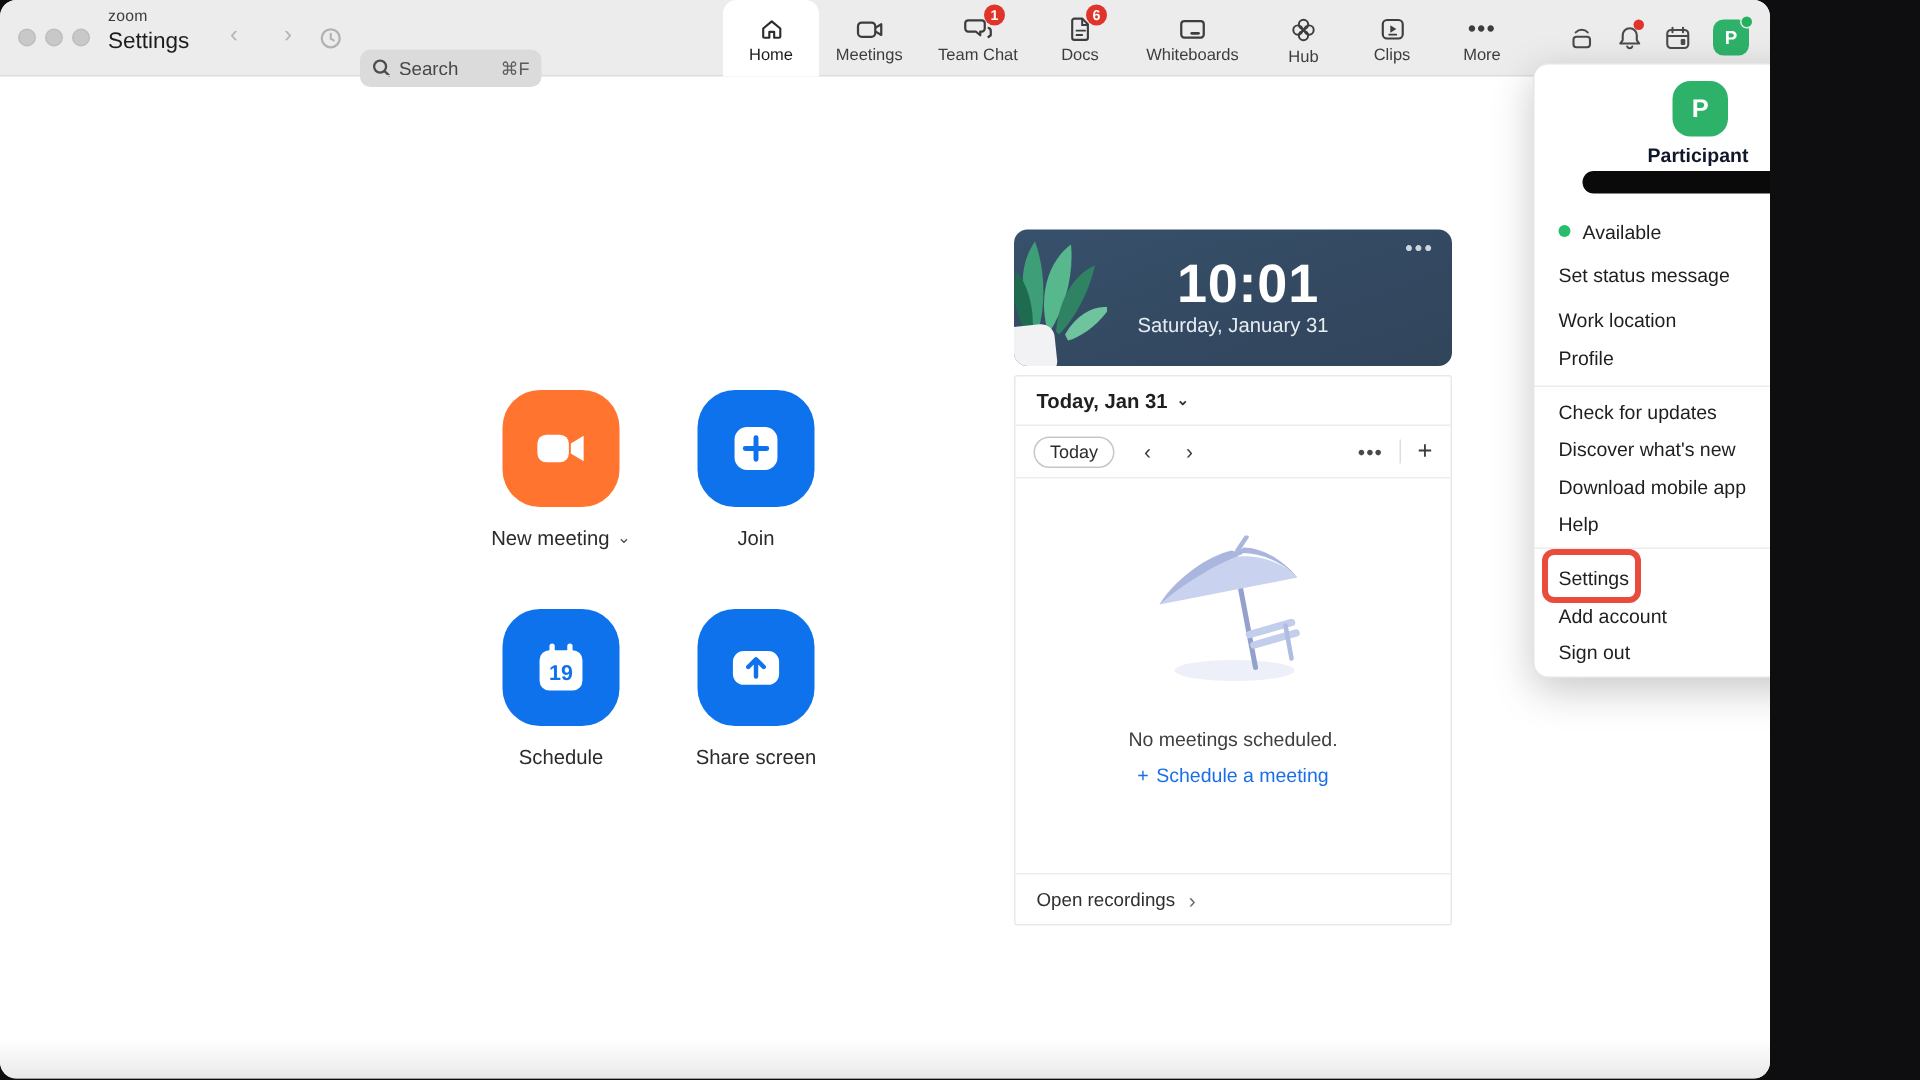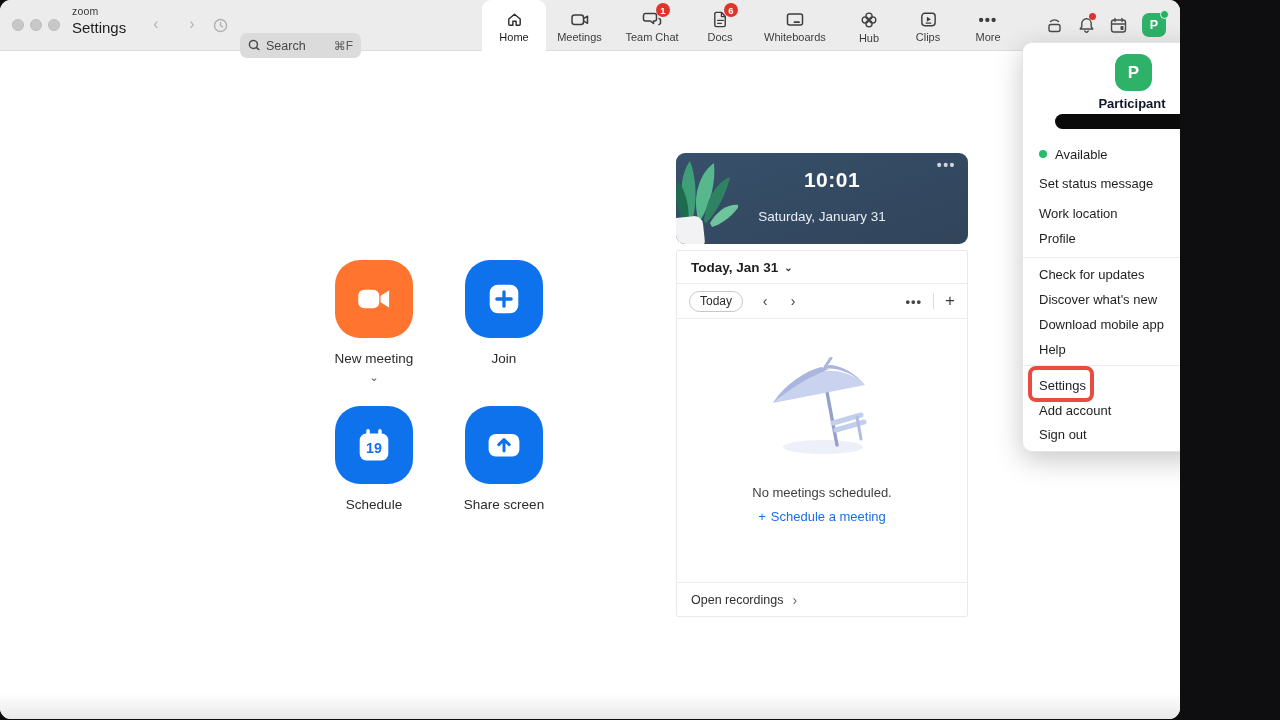--- a/index.html
+++ b/index.html
@@ -38,27 +38,27 @@
   .avatar-sm .presence { position:absolute; top:-3px; right:-3px; width:9px; height:9px; background:#22b15f; border:1.5px solid #ececec; border-radius:50%; }
 
   
   .gear-btn { position:absolute; left:1249px; top:59px; width:18px; height:18px; color:#6e6e70; }
 
   .actions { position:absolute; left:309px; top:260px; display:grid; grid-template-columns:130px 130px; grid-auto-rows:146px; }
   .action { display:flex; flex-direction:column; align-items:center; }
   .squircle { width:78px; height:78px; border-radius:25px; display:flex; align-items:center; justify-content:center; }
   .sq-orange { background:#ff742e; }
   .sq-blue { background:#0e72ed; }
-  .action .cap { margin-top:13px; font-size:13.5px; color:#2b2b2d; display:flex; align-items:center; gap:5px;flex-direction:column; }
+  .action .cap { margin-top:13px; font-size:13.5px; color:#2b2b2d; display:flex; align-items:center; gap:5px; }
   .cap .chev-d { font-size:11px; color:#555; }
 
   .clock-card { position:absolute; left:676px; top:153px; width:292px; height:91px; border-radius:9px; background:linear-gradient(160deg,#37506b 0%,#31445a 100%); overflow:hidden; color:#fff; }
   .clock-card .plant { position:absolute; left:0; top:0; }
   .clock-card .dots { position:absolute; top:4px; right:12px; color:#cdd5dd; font-size:14px; font-weight:bold; letter-spacing:1.5px; }
-  .clock-card .time { position:absolute; top:15px; width:100%; text-align:center; font-size:21px; font-weight:bold; letter-spacing:.5px;padding-left:20px; }
+  .clock-card .time { position:absolute; top:15px; width:100%; text-align:center; font-size:36px; font-weight:bold; letter-spacing:.5px;padding-left:20px; }
   .clock-card .date { position:absolute; top:56px; width:100%; text-align:center; font-size:13.5px; color:#e7edf3; }
 
   .cal-panel { position:absolute; left:676px; top:250px; width:292px; height:367px; background:#fff; border:1px solid #e9e9e9; border-radius:2px; }
   .cal-head { height:33px; display:flex; align-items:center; padding:0 14px; border-bottom:1px solid #ededed; font-size:13.5px; font-weight:bold; color:#1f1f21; gap:6px; }
   .cal-head .chev-d { font-size:10px; font-weight:bold; color:#333; }
   .cal-toolbar { height:35px; display:flex; align-items:center; padding:0 12px; border-bottom:1px solid #ededed; color:#3c3c3e; }
   .today-btn { border:1px solid #c7c7c9; border-radius:13px; padding:2.5px 10px; font-size:12px; color:#2c2c2e; background:#fff; }
   .cal-toolbar .arrow { width:28px; text-align:center; font-size:14px; color:#3c3c3e; }
   .cal-toolbar .spacer { flex:1; }
   .cal-toolbar .more { font-size:13px; font-weight:bold; letter-spacing:1px; color:#49494b; }

